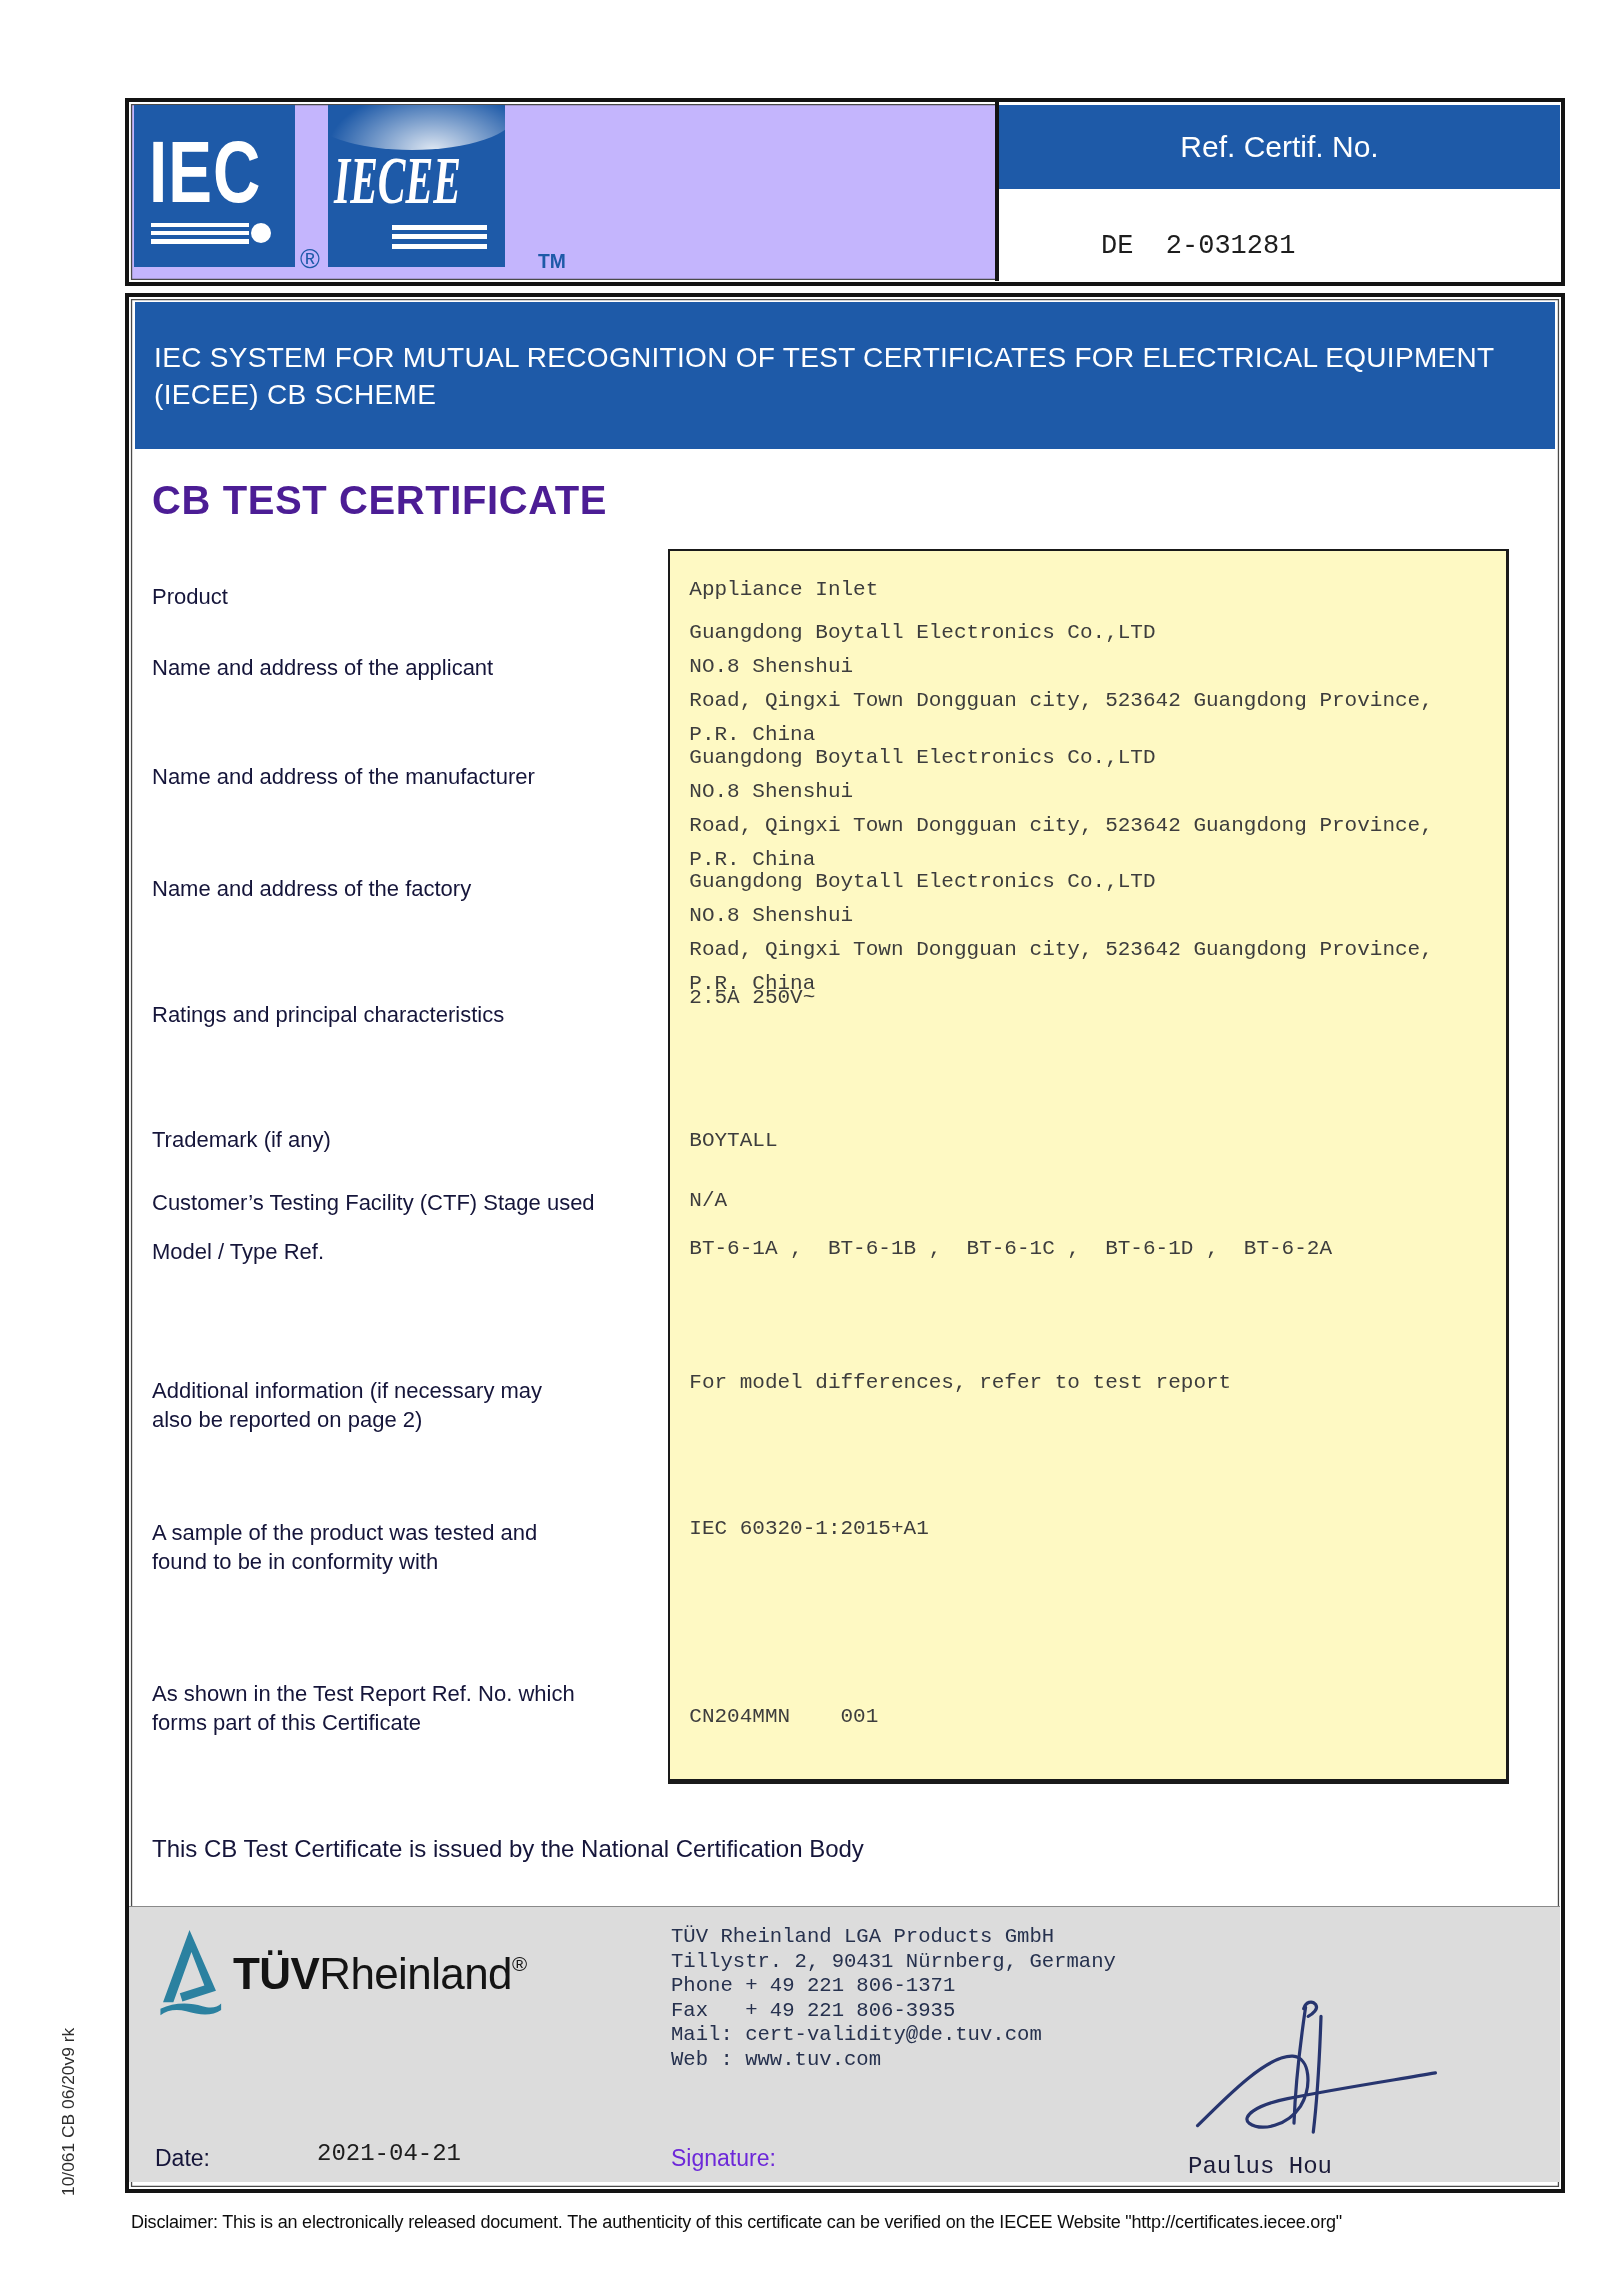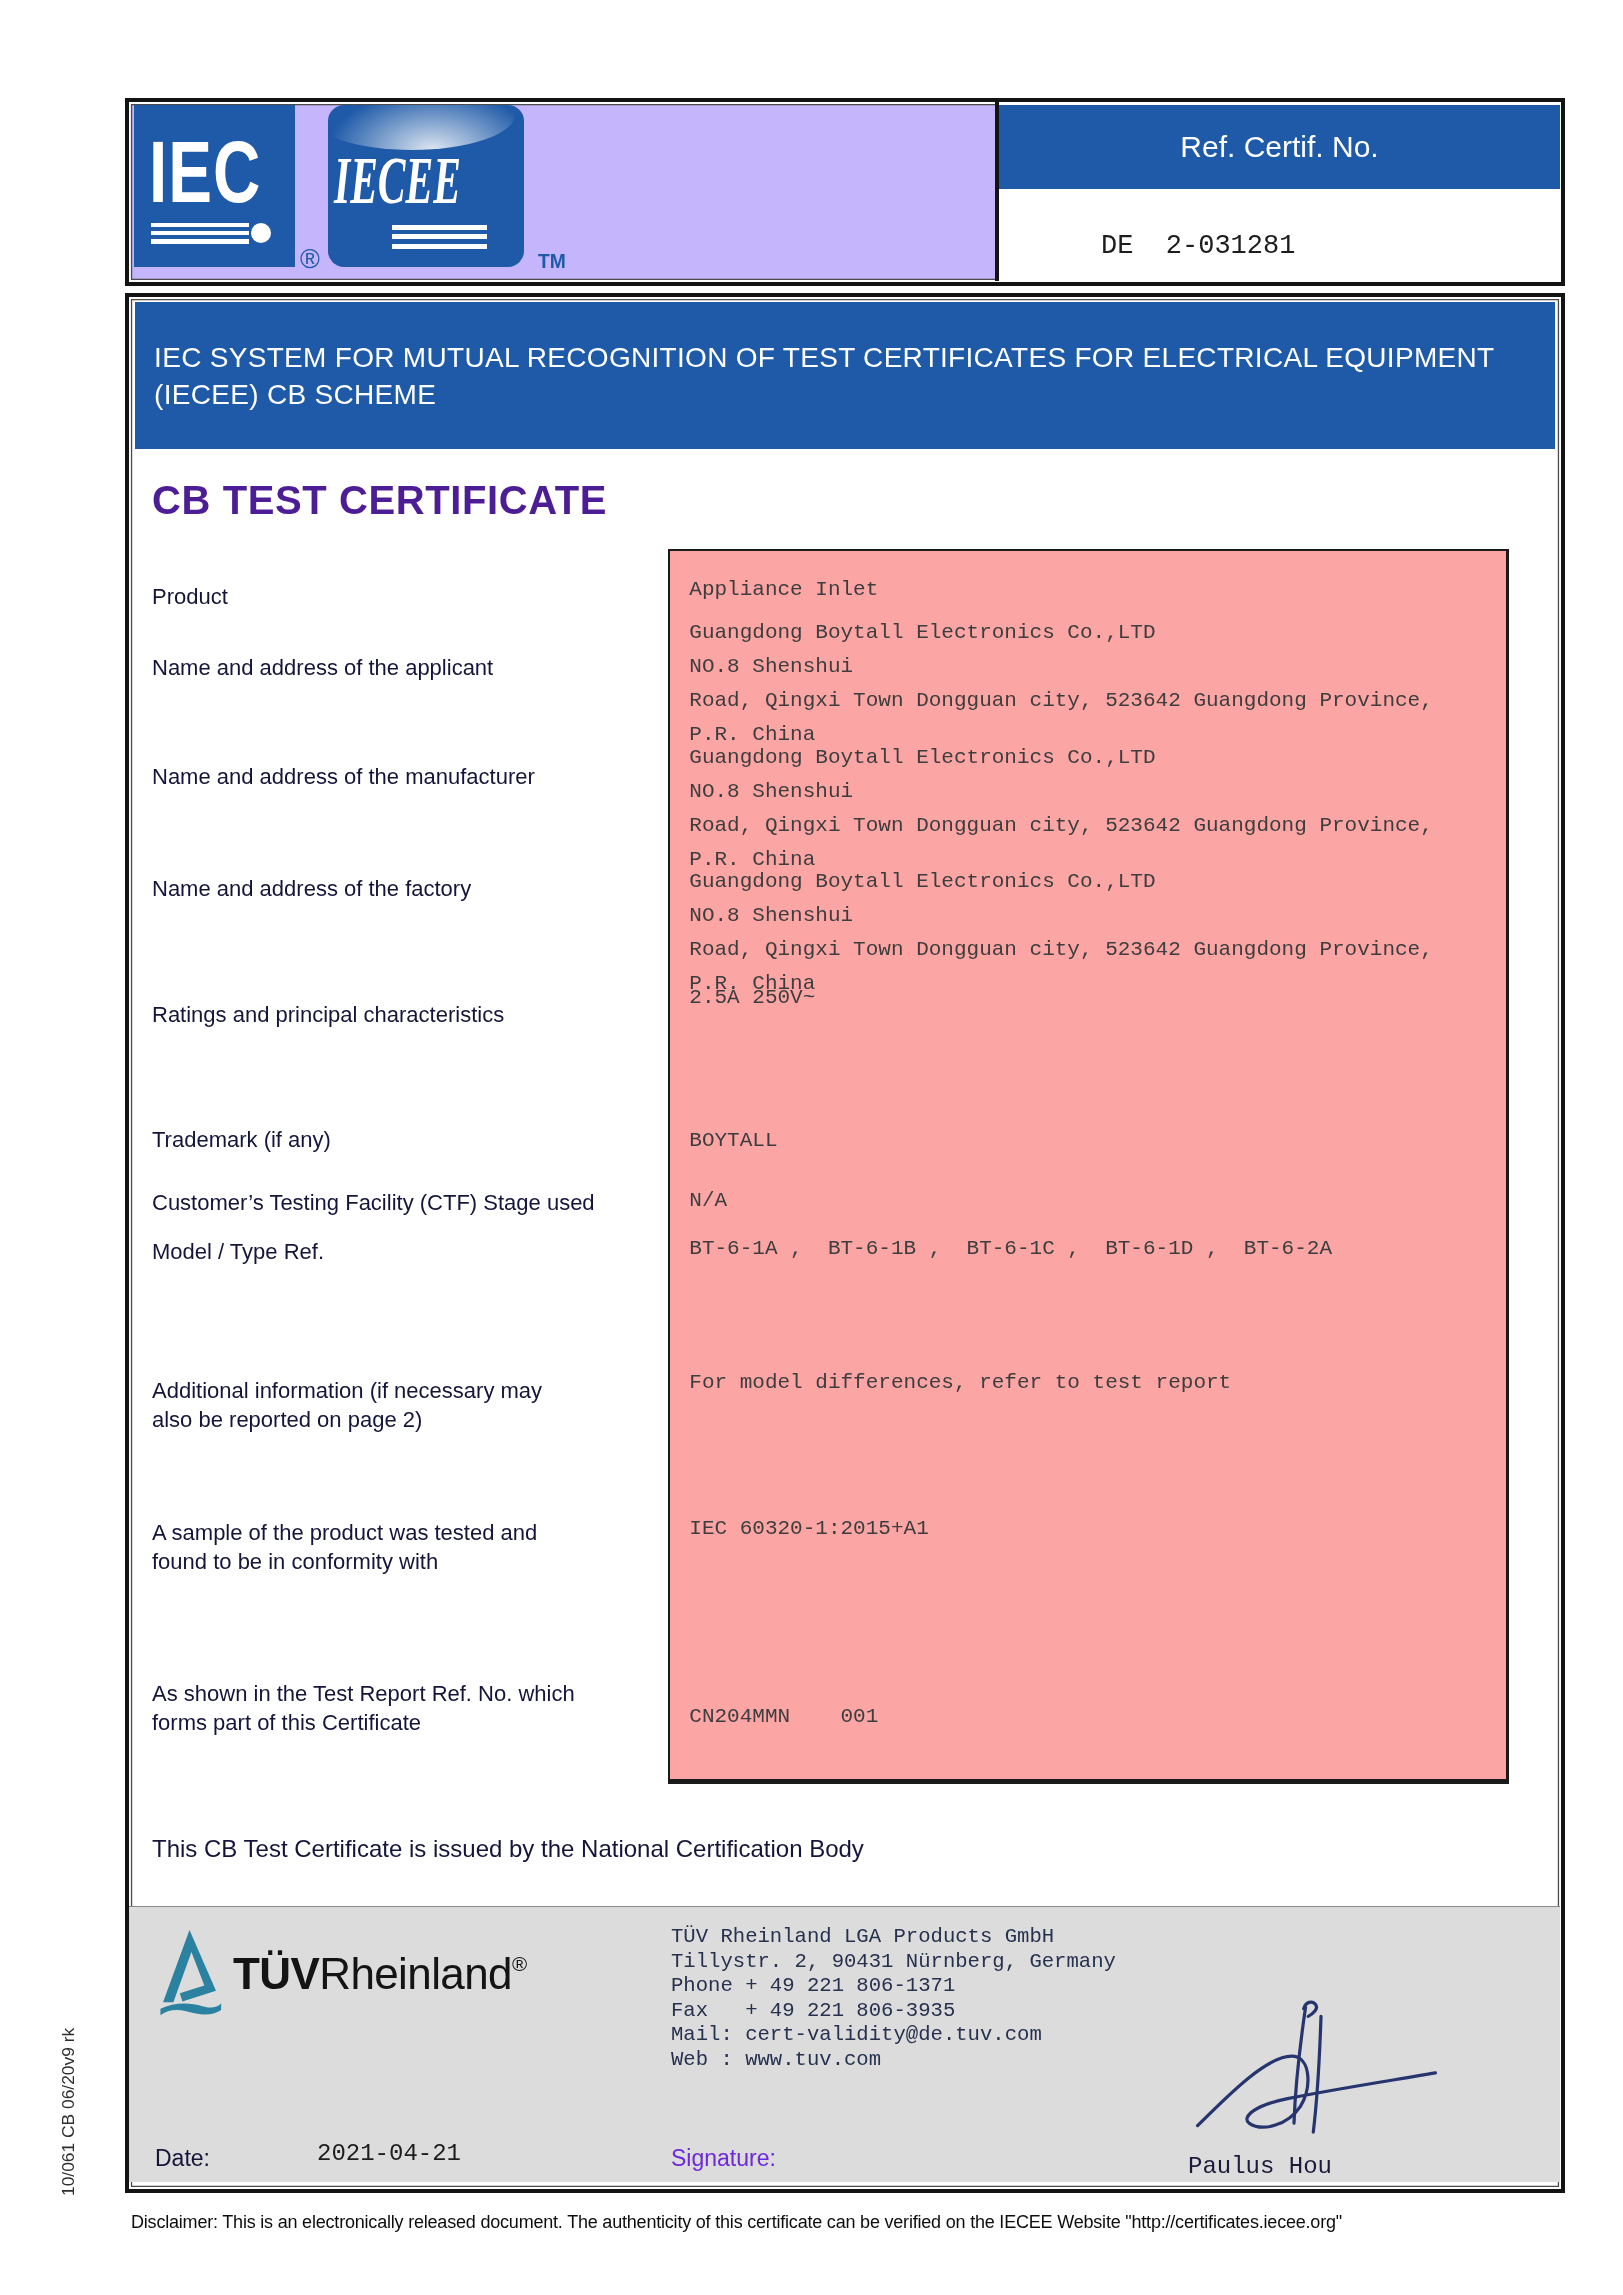--- a/index.html
+++ b/index.html
@@ -11,21 +11,21 @@
     border:4.5px solid #131313; background:#c4b5fd;
     box-shadow: inset 0 0 0 1.9px #ffffff, inset 0 0 0 3.2px #4a4a4a; }
   .iec-logo { position:absolute; left:5.1px; top:2.6px; width:161px; height:162px; background:#1e5aa8; }
   .iec-text { position:absolute; left:15.4px; top:18px; color:#fff; font-weight:bold; font-size:82px;
     letter-spacing:1.3px; transform:scale(.80,1.06); transform-origin:left top; }
   .iec-bars { position:absolute; left:17.4px; top:118px; width:129px; height:26px; }
   .iec-bar { position:absolute; left:0; width:98px; height:4.5px; background:#fff; }
   .iec-bar.b1{ top:0 } .iec-bar.b2{ top:8.4px } .iec-bar.b3{ top:16.7px }
   .iec-dot { position:absolute; left:100px; top:0.6px; width:20px; height:20px; border-radius:50%; background:#fff; }
   .reg-mark { position:absolute; left:171px; top:142px; font-size:27px; color:#1e5aa8; }
-  .iecee-logo { position:absolute; left:199px; top:2.6px; width:196px; height:162px; background:#1e5aa8; overflow:hidden;border-radius:16px; }
+  .iecee-logo { position:absolute; left:199px; top:2.6px; width:177px; height:162px; background:#1e5aa8; overflow:hidden; }
   .iecee-swoosh { position:absolute; left:-19.3px; top:-26px; width:206px; height:71px; border-radius:50%;
     background:radial-gradient(ellipse at 60% 100%, rgba(255,255,255,.85) 0%, rgba(255,255,255,0) 60%); }
   .iecee-text { position:absolute; left:6.4px; top:37px; color:#fff; font-weight:bold; font-style:italic;
     font-size:67px; font-family:"Liberation Serif", serif; transform:scale(.62,1.0); transform-origin:left top; }
   .iecee-bars { position:absolute; left:64px; top:120px; width:97px; }
   .iecee-bar { position:absolute; left:0; width:95px; height:5.1px; background:#fff; }
   .iecee-bar.b1{ top:0 } .iecee-bar.b2{ top:9.7px } .iecee-bar.b3{ top:19.3px }
   .tm-mark { position:absolute; left:368px; top:149px; font-size:19.3px; color:#1e5aa8; font-weight:bold;margin-left:41px; }
   .header-divider { position:absolute; left:866px; top:0; width:4.5px; height:179px; background:#131313; }
   .ref-box { position:absolute; left:870px; top:0; width:561px; height:179px; background:#fff; }
@@ -42,21 +42,21 @@
     color:#fff; font-size:28px; line-height:37px; padding:37px 0 0 19.3px; letter-spacing:0.3px; }
   .title { position:absolute; left:23px; top:181px; font-size:40px; font-weight:bold;
     color:#4c1d95; letter-spacing:0.6px; }
 
   .field-label { position:absolute; left:23px; width:541px; font-size:22px; line-height:29px;
     color:#15153a; white-space:pre-wrap; }
   .fl0{ top:285px } .fl1{ top:356px } .fl2{ top:465px } .fl3{ top:577px } .fl4{ top:703px }
   .fl5{ top:828px } .fl6{ top:891px } .fl7{ top:940px } .fl8{ top:1079px } .fl9{ top:1221px } .fl10{ top:1382px }
 
   .value-box { position:absolute; left:539px; top:252px; width:841px; height:1235px;
-    background:#fca5a5; border:2.6px solid #1a1a1a; border-right-width:3.2px; border-bottom-width:5.1px; }
+    background:#fef9c3; border:2.6px solid #1a1a1a; border-right-width:3.2px; border-bottom-width:5.1px; }
   .field-value { position:absolute; left:19.3px; width:798px; font-family:"Liberation Mono", monospace;
     font-size:21px; line-height:34px; color:#3d3d3d; white-space:pre-wrap; }
   .fv0{ top:22px } .fv1{ top:65px } .fv2{ top:190px } .fv3{ top:314px } .fv4{ top:430px }
   .fv5{ top:573px } .fv6{ top:633px } .fv7{ top:681px } .fv8{ top:815px } .fv9{ top:961px } .fv10{ top:1149px }
 
   .issued { position:absolute; left:23px; top:1538px; font-size:24px; color:#15153a; }
 
   
   .footer { position:absolute; left:0; top:1609px; width:1431px; height:276px;
     background:#dcdcdc; border-top:1.3px solid #8a8a8a; }

